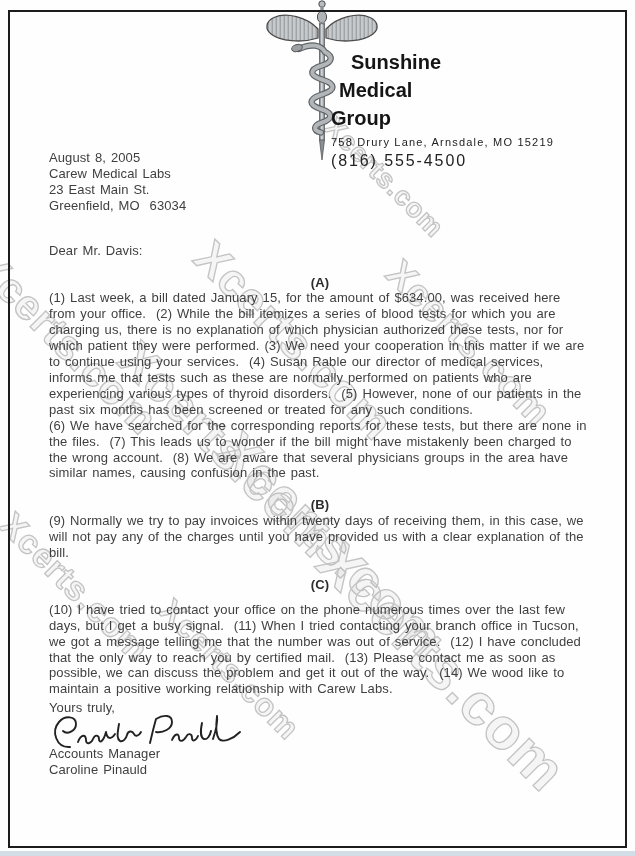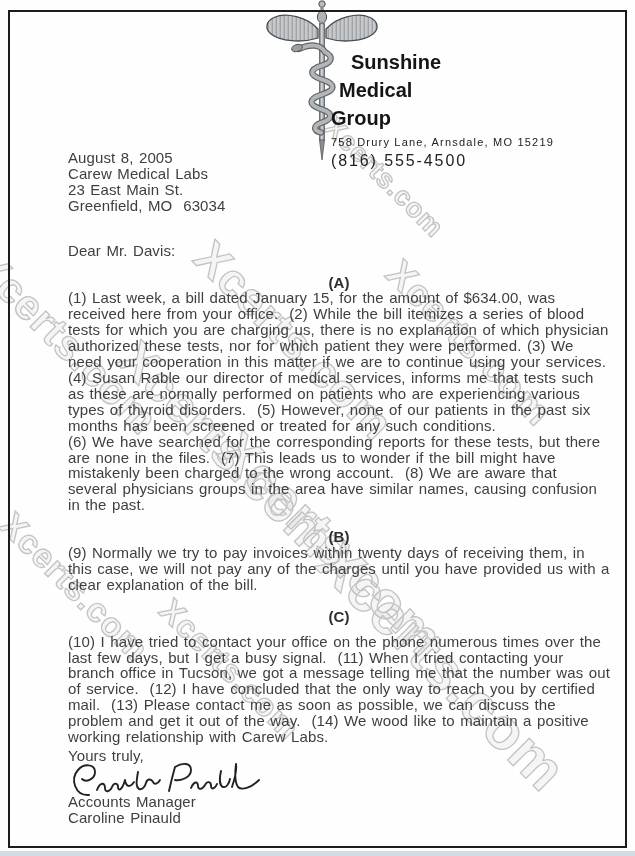--- a/index.html
+++ b/index.html
@@ -28,22 +28,22 @@
   .logo{position:absolute;left:263px;top:0;width:340px;height:172px;z-index:2;}
   .logo svg{position:absolute;left:0;top:0;}
   .org-line{position:absolute;font-weight:bold;font-size:20px;color:#151515;line-height:20px;}
   .org-1{left:88px;top:52px;text-align:right;}
   .org-2{left:76px;top:80px;}
   .org-3{left:68px;top:108px;}
   .org-addr{position:absolute;left:68px;top:136px;font-size:11px;letter-spacing:1.2px;color:#222;white-space:nowrap;}
   .org-phone{position:absolute;left:68px;top:152px;font-size:16px;letter-spacing:1.9px;color:#222;white-space:nowrap;}
   
   .letter{
-    position:absolute;left:68px;top:150px;width:542px;z-index:2;
-    color:#3f3f3f;font-size:15px;line-height:15.9px;
+    position:absolute;left:49px;top:150px;width:542px;z-index:2;
+    color:#3f3f3f;font-size:13px;line-height:15.9px;
     letter-spacing:0.1px;word-spacing:1.2px;
   }
   .line{white-space:pre;}
   .salutation{margin-top:29px;}
   .sec-head{font-weight:bold;text-align:center;margin-top:16px;color:#2d2d2d;}
   .para{white-space:pre-wrap;margin:0;}
   .sec-c .para{margin-top:9px;}
   .closing{margin-top:3px;}
   .sig-svg{display:block;margin:-5px 0 -9px -3px;}
 </style>

